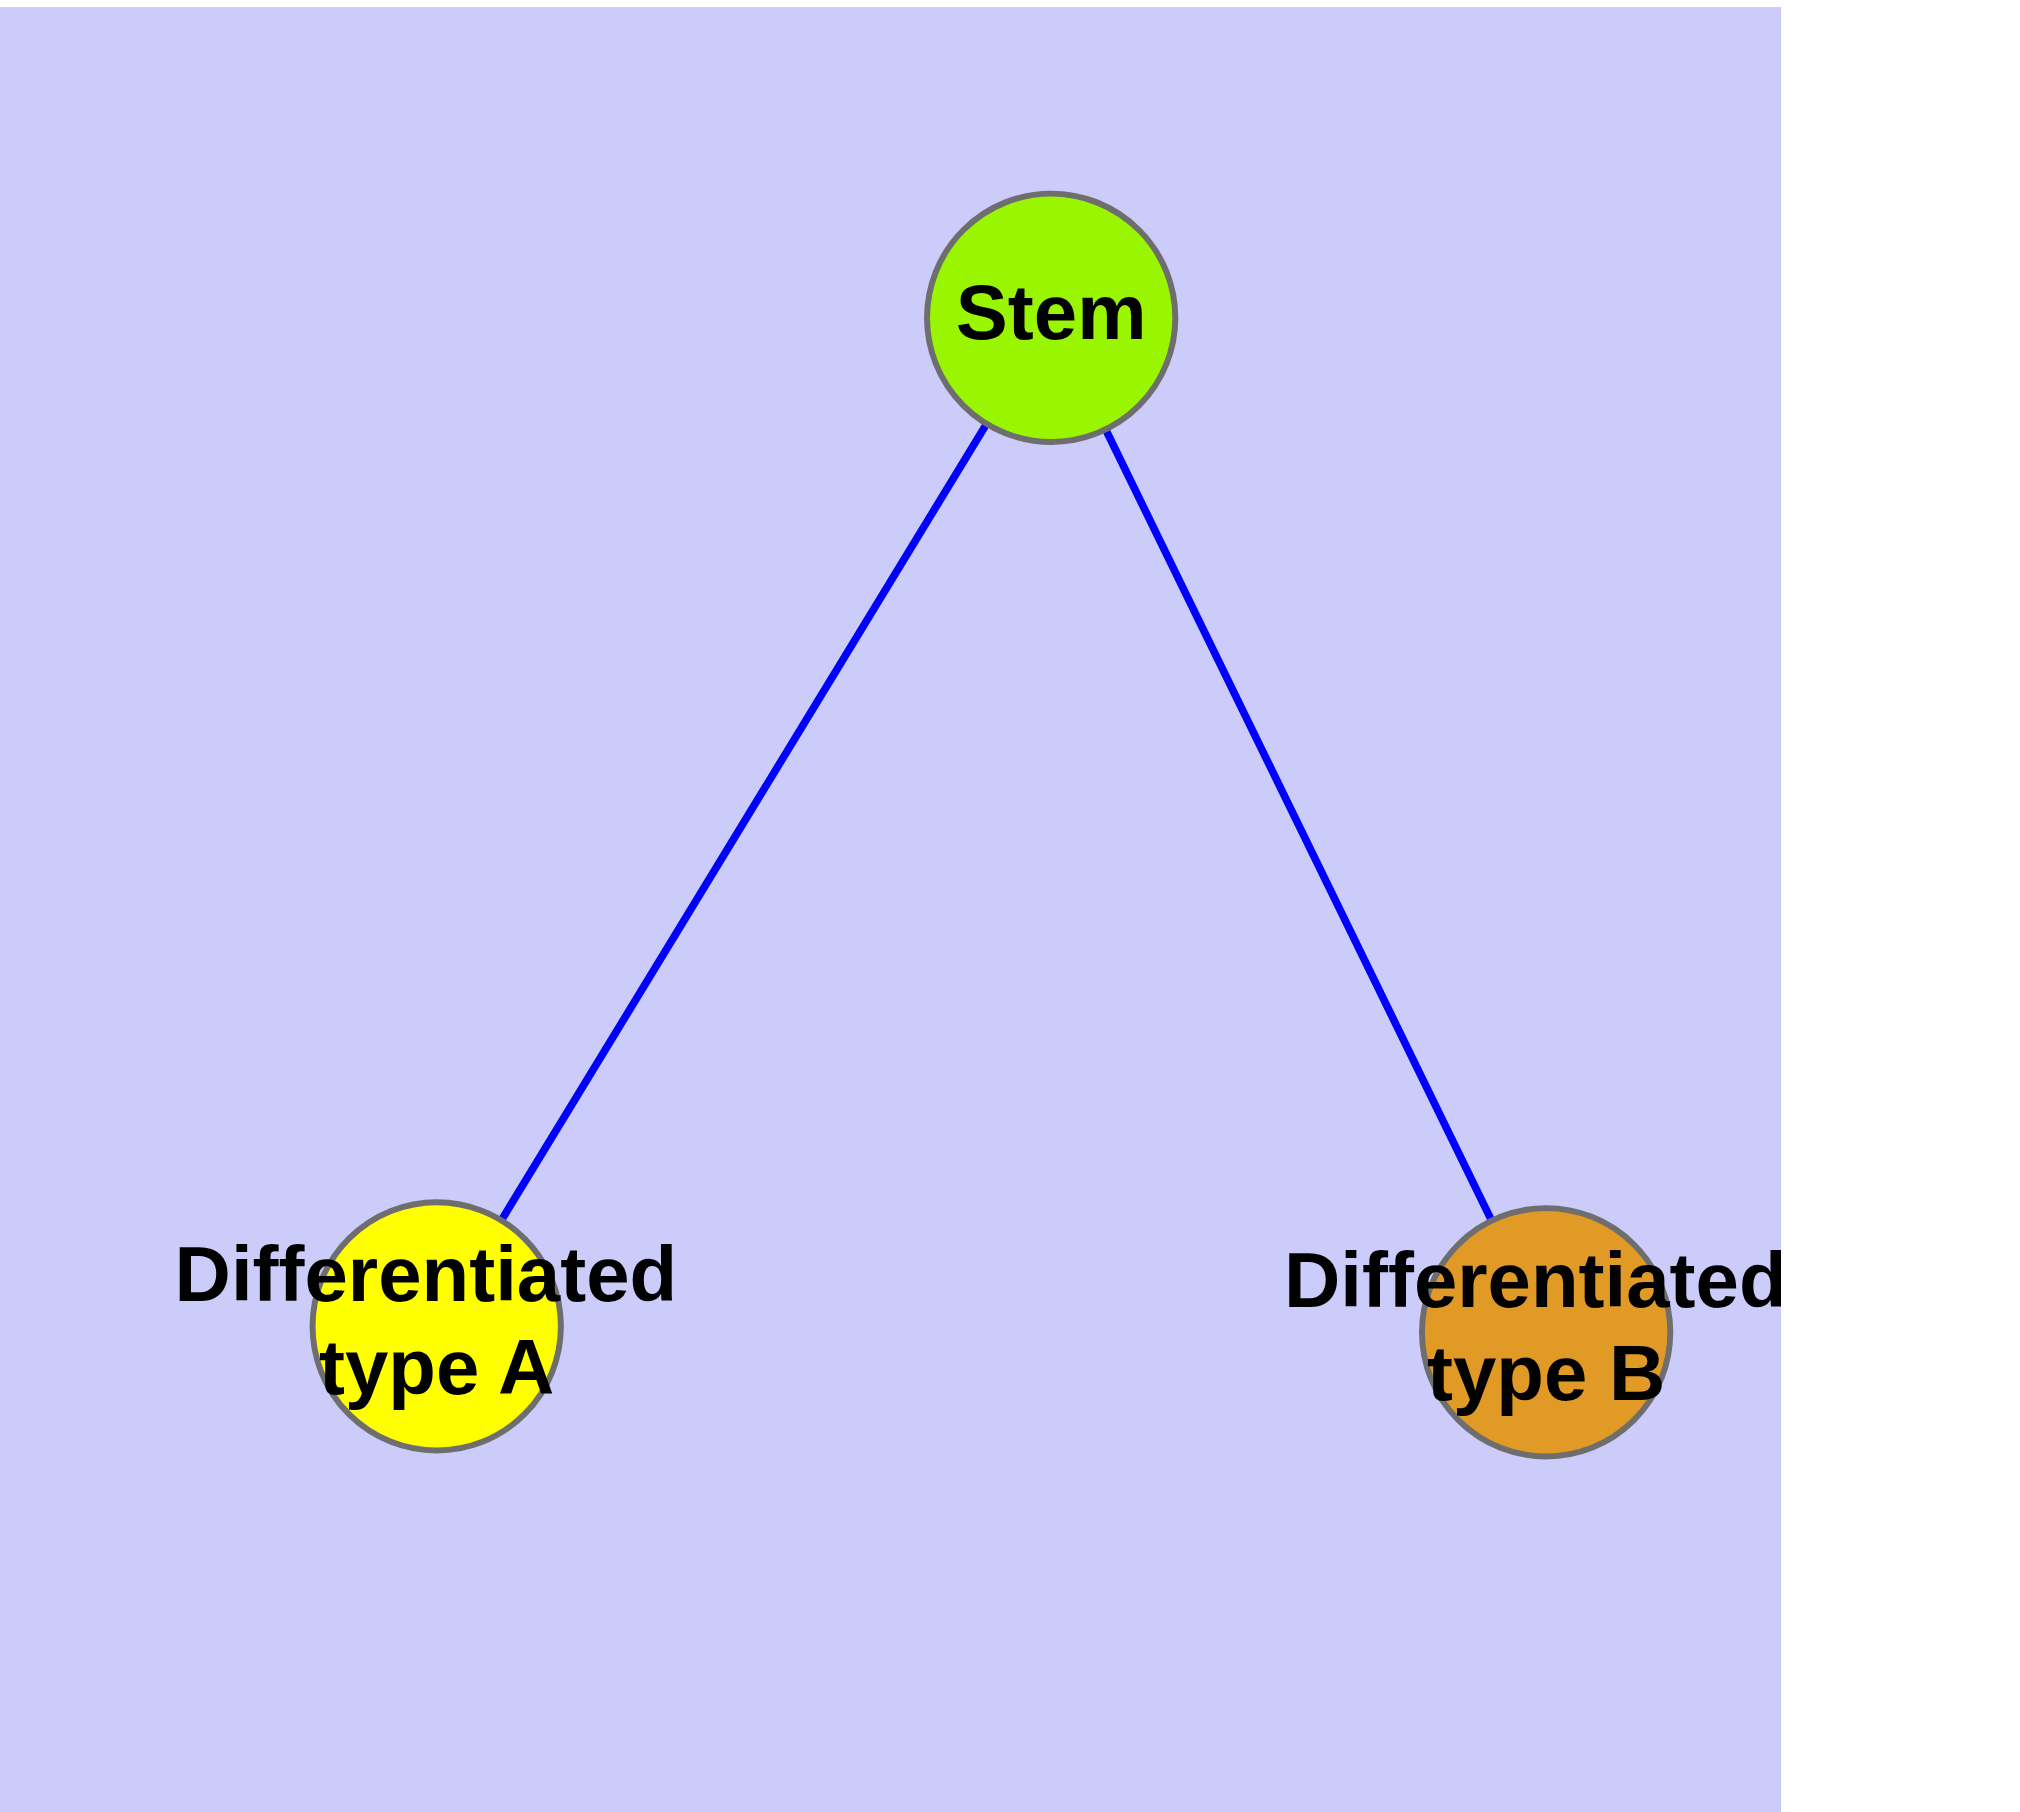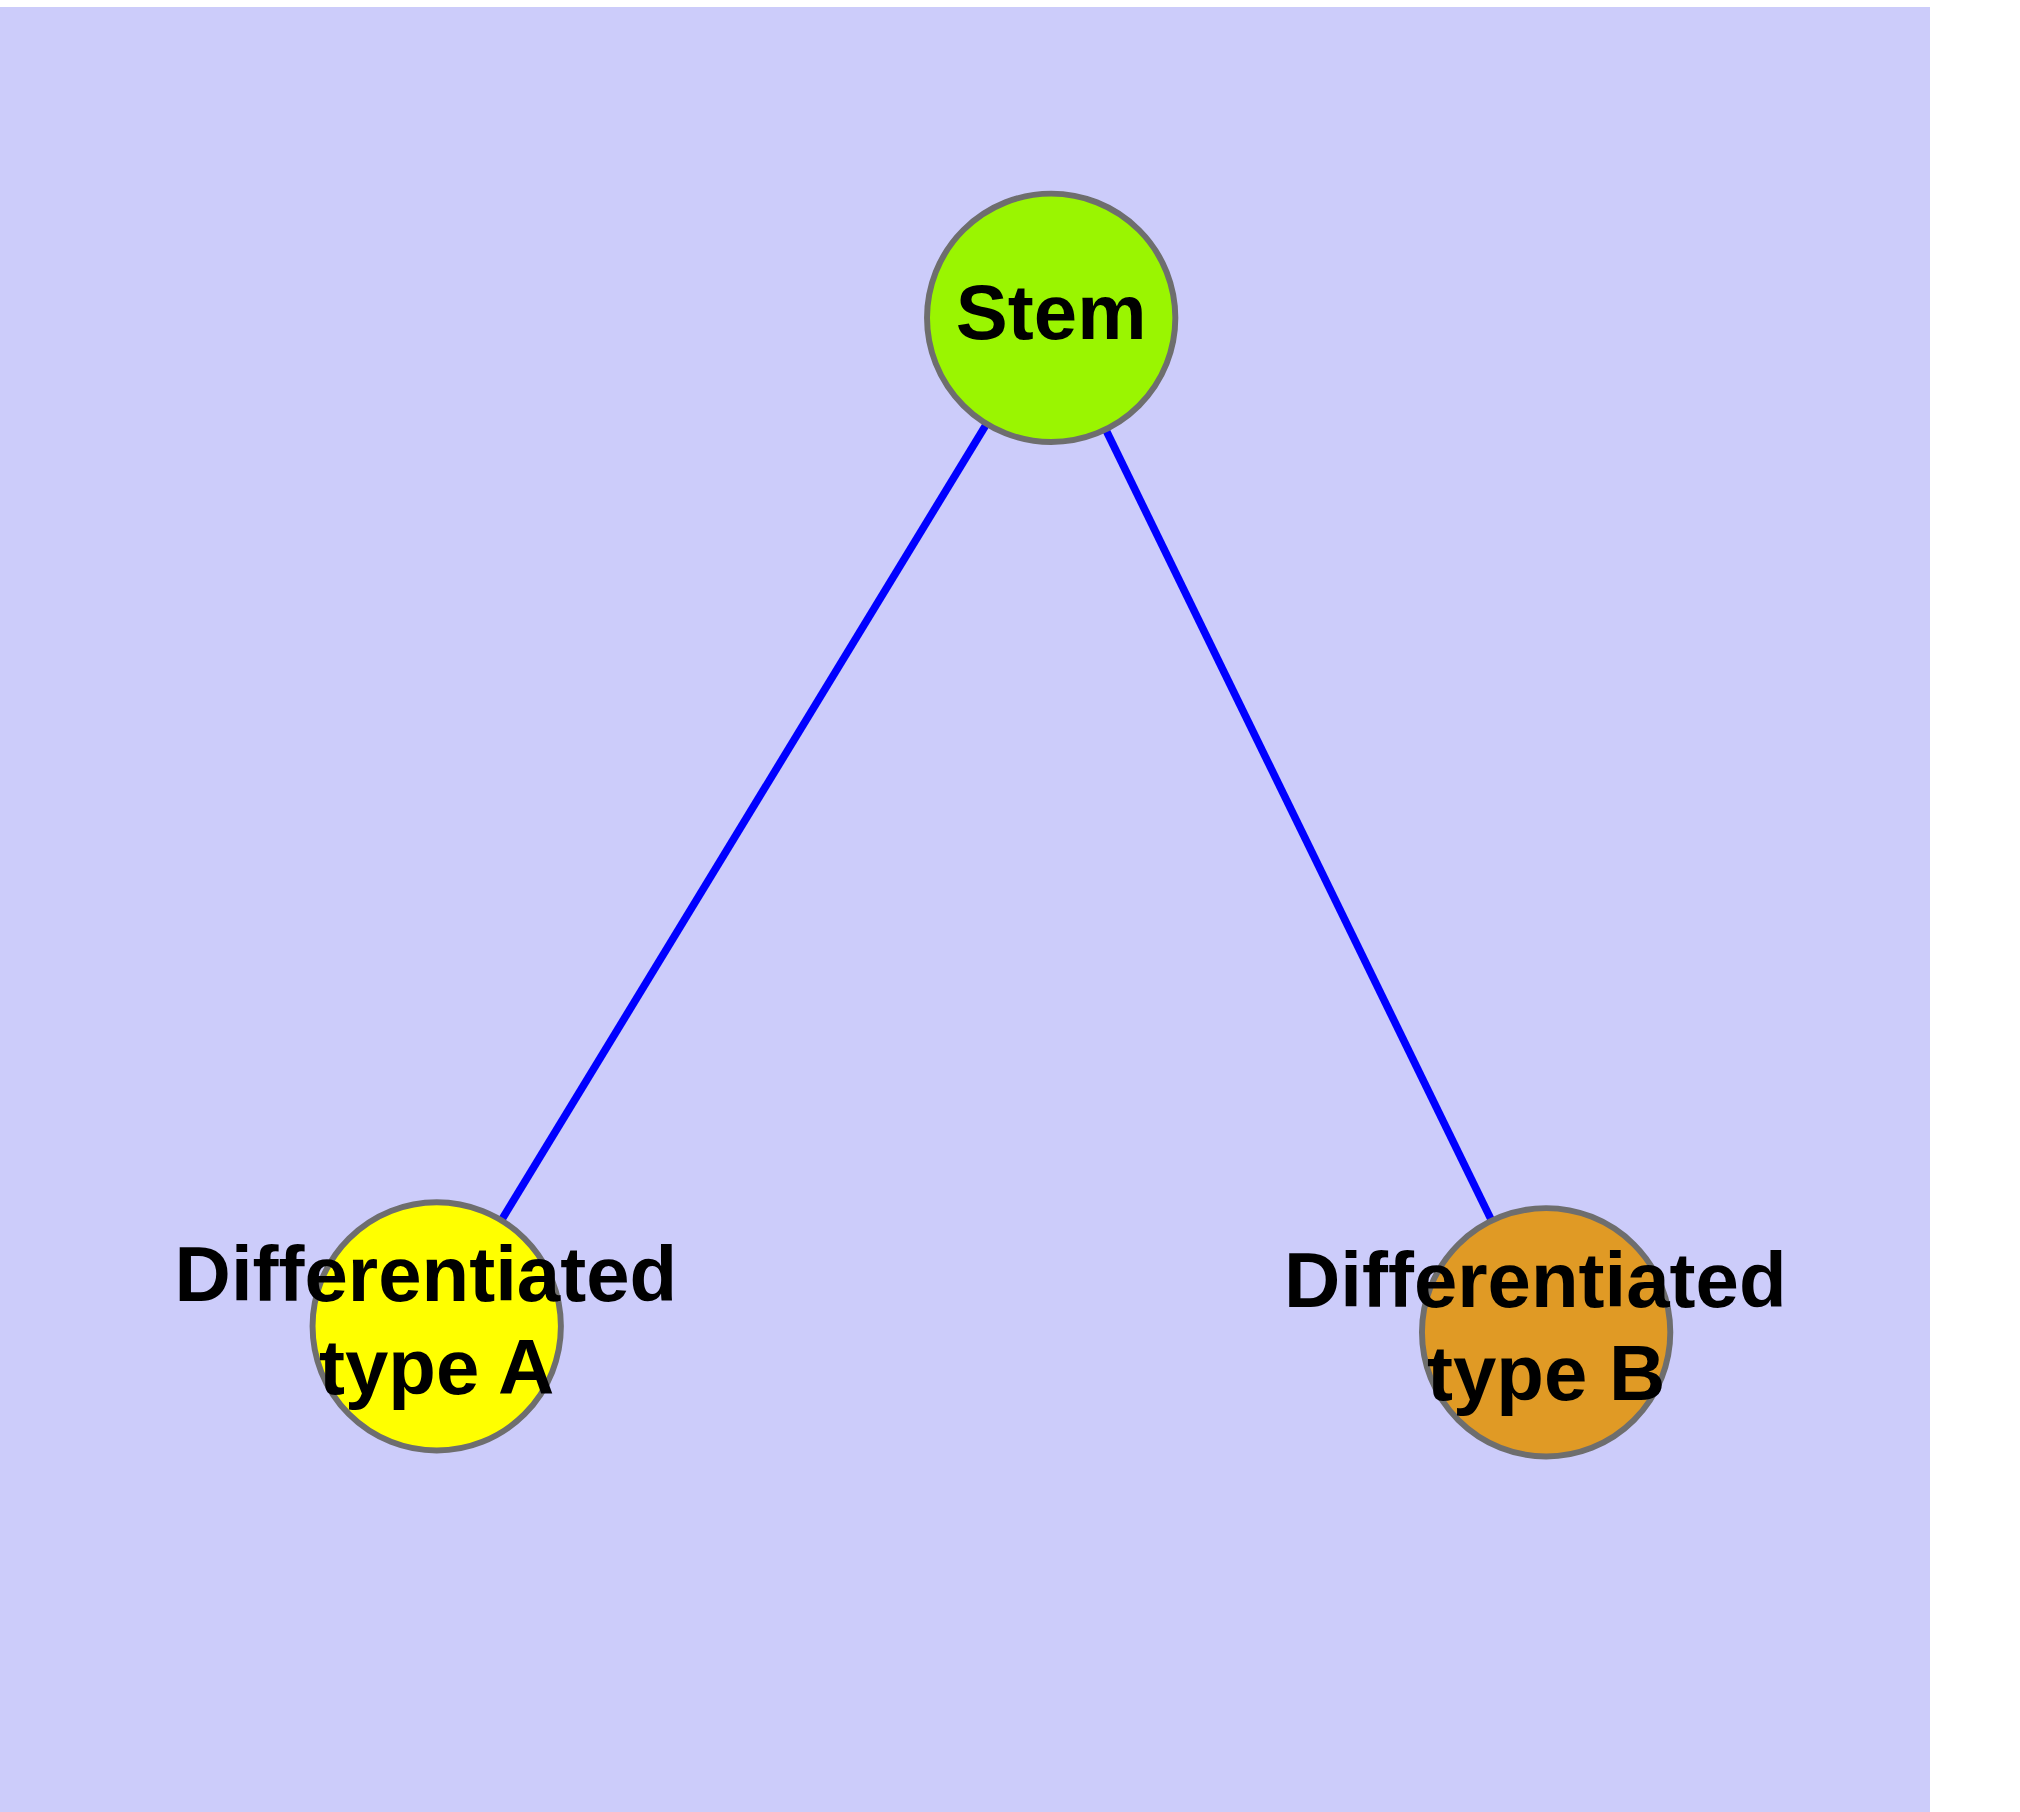--- a/index.html
+++ b/index.html
@@ -3,21 +3,21 @@
 <meta charset="utf-8">
 <title>Cell Differentiation Graph</title>
 <style>
   html, body {
     margin: 0;
     padding: 0;
     background: #ffffff;
   }
   #canvas {
     position: relative;
-    width: 1930px;
+    width: 1781px;
     height: 1812px;
     overflow: hidden;
     background: #ffffff;
     font-family: "Liberation Sans", "DejaVu Sans", sans-serif;
   }
   #plot-background {
     position: absolute;
     left: 0;
     top: 6.8px;
     width: 2021px;

